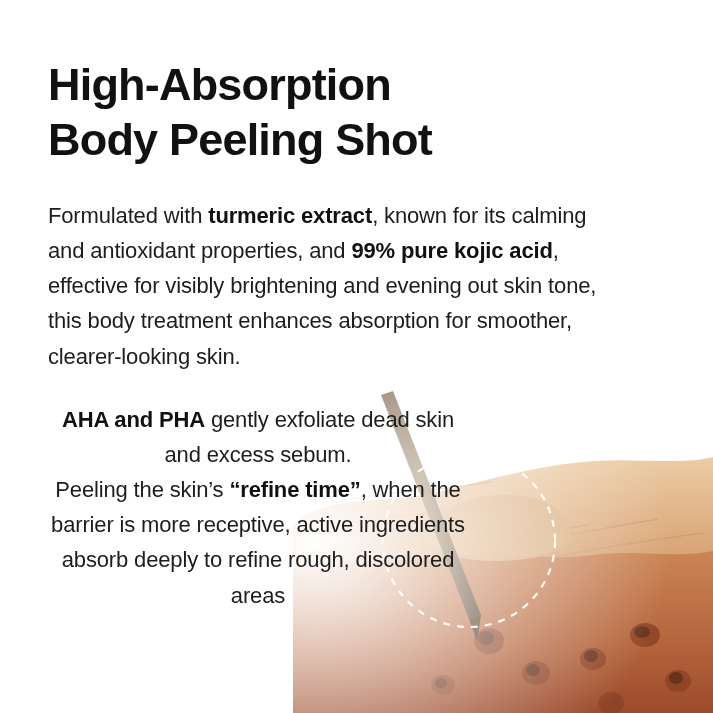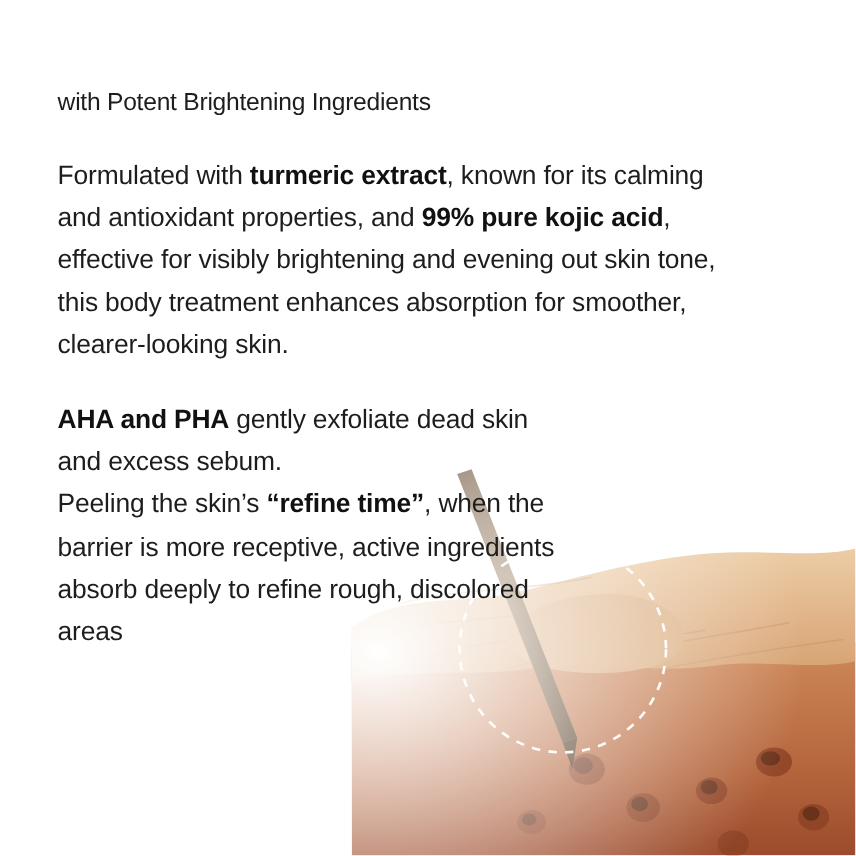--- a/index.html
+++ b/index.html
@@ -59,20 +59,21 @@
     line-height: 1.60;
     color: #1d1d1d;
     letter-spacing: -0.15px;
     max-width: 580px;
   }
   .body-block b { font-weight: bold; color: #111; }
 
   .body-block.second {
     margin-top: 28px;
     max-width: 420px;
+    text-align: center;
   }
 </style>
 </head>
 <body>
 
 <div class="illustration">
   <svg width="420" height="340" viewBox="0 0 420 340" xmlns="http://www.w3.org/2000/svg">
     <defs>
       <linearGradient id="gradEpi" x1="0" y1="0" x2="0" y2="1">
         <stop offset="0%" stop-color="#eccda6"></stop>
@@ -137,20 +138,23 @@
 
       <circle cx="176" cy="168" r="86" fill="none" stroke="#ffffff" stroke-width="2.2" stroke-dasharray="7 7" opacity="0.95"></circle>
 
       <rect x="0" y="0" width="420" height="340" fill="url(#fadeLeft)"></rect>
     </g>
   </svg>
 </div>
 
 <div class="content">
 
+  <h1 class="title">
+    <span class="line">High-Absorption</span>
+    <span class="line">Body Peeling Shot</span>
+  </h1>
 
-  <p class="subtitle">with Potent Brightening Ingredients</p>
 
   <p class="body-block first"><span>Formulated with </span><b>turmeric extract</b><span>, known for its calming and antioxidant properties, and </span><b>99% pure kojic acid</b><span>, effective for visibly brightening and evening out skin tone, this body treatment enhances absorption for smoother, clearer-looking skin.</span></p>
 
   <p class="body-block second"><b>AHA and PHA</b><span> gently exfoliate dead skin and excess sebum.</span><br><span>Peeling the skin’s </span><b>“refine time”</b><span>, when the barrier is more receptive, active ingredients absorb deeply to refine rough, discolored areas</span></p>
 
 </div>
 
 </body></html>

